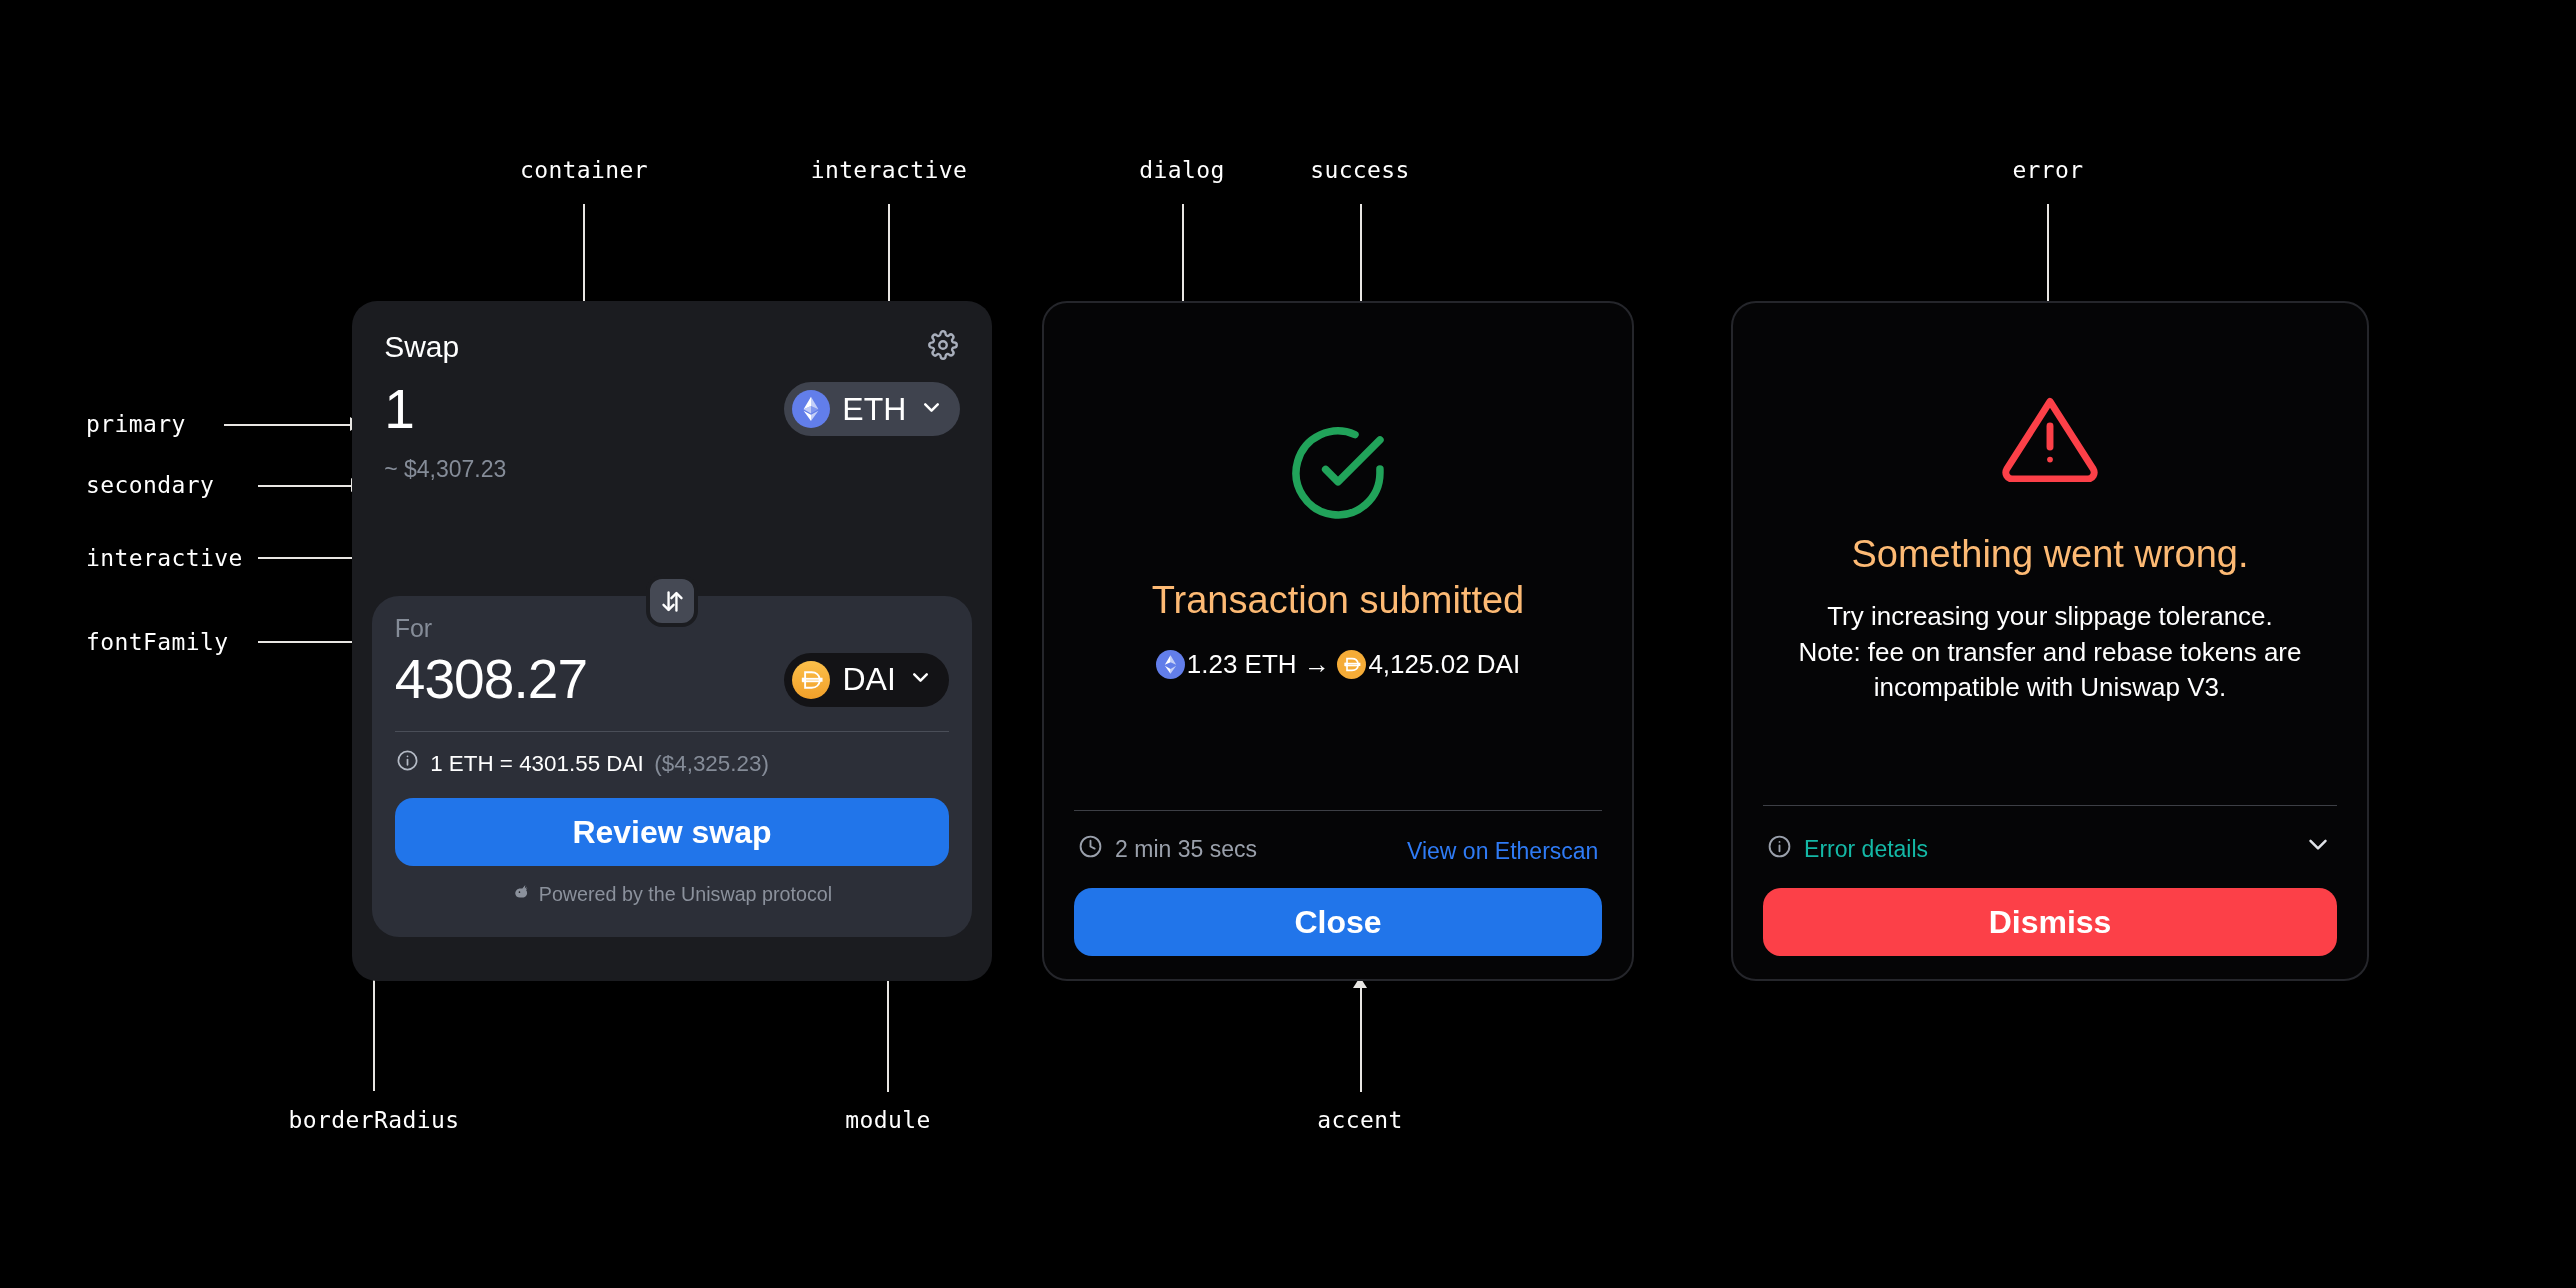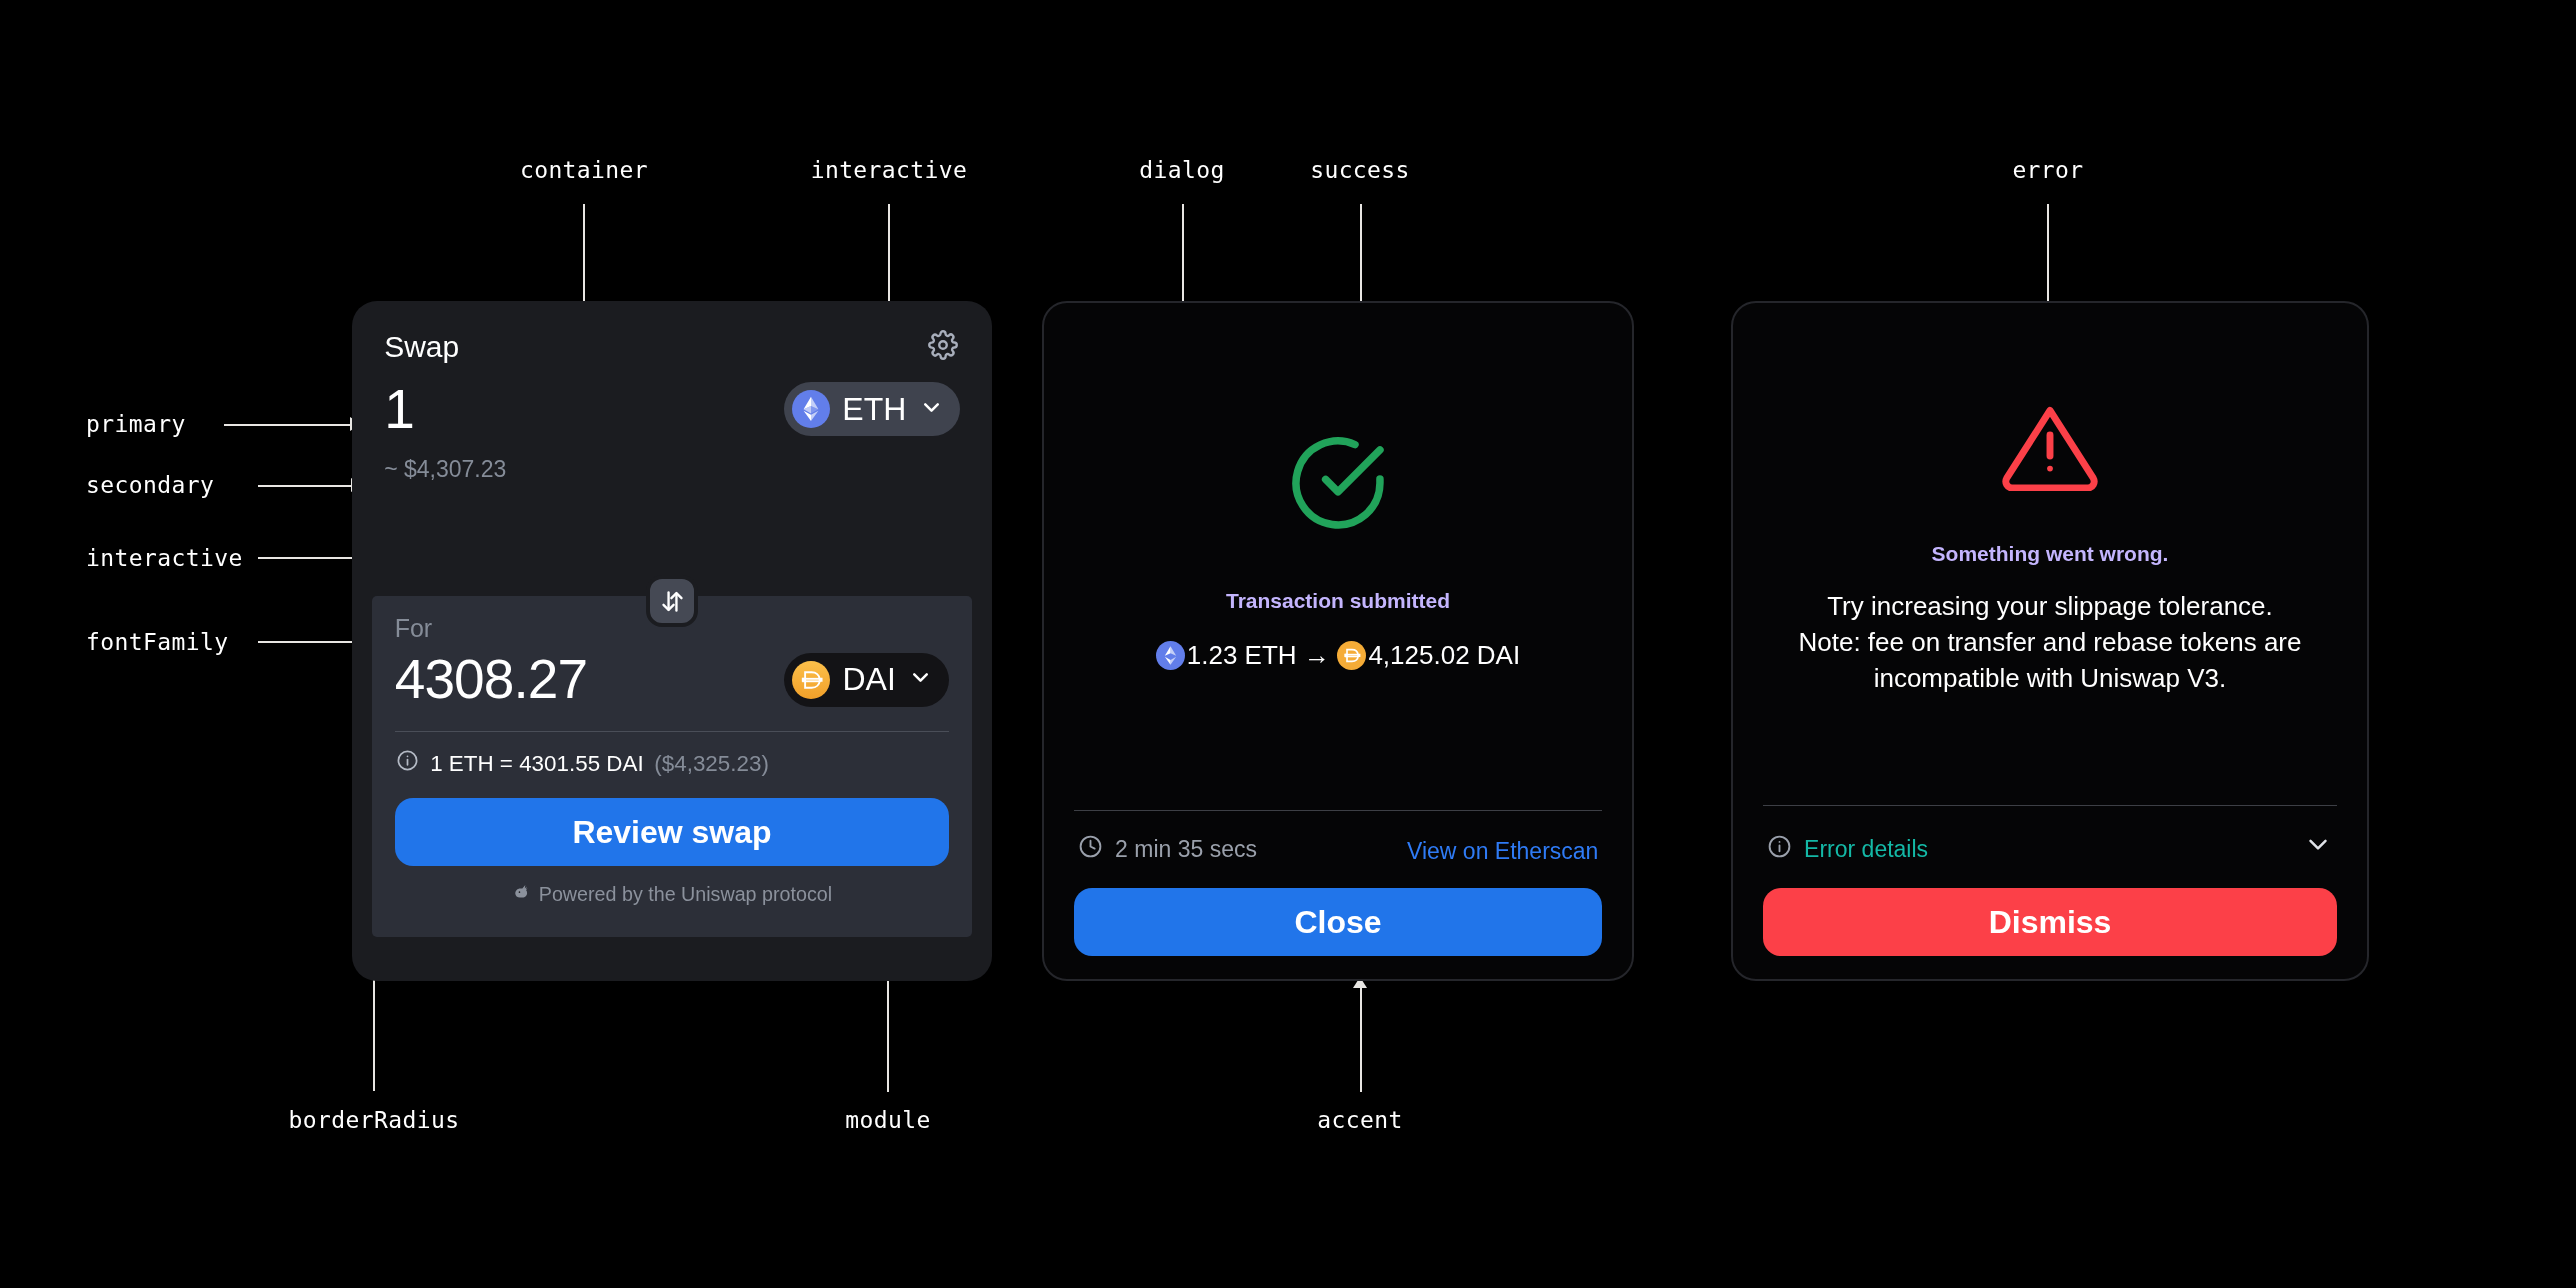--- a/index.html
+++ b/index.html
@@ -82,21 +82,21 @@
   }
   .token-pill.eth { background: #3f434e; }
   .token-pill.dai { background: #131316; }
   .tok-ico { width: 38px; height: 38px; border-radius: 50%; flex: none; }
   .chev { flex: none; }
 
   .for-module {
     position: absolute;
     left: 19.7px; right: 19.7px; top: 295px;
     background: #2c2f38;
-    border-radius: 5px;
+    border-radius: 27px;
     padding: 18px 23px 19.7px 23px;
   }
   .for-label { font-size: 25px; color: #858c98; margin-bottom: 3.6px; }
 
   .swap-arrow-btn {
     position: absolute;
     left: 50%; top: 274px;
     transform: translateX(-50%);
     width: 52px; height: 52px;
     border-radius: 16px;
@@ -135,21 +135,21 @@
     background: #050506;
     border: 2.7px solid #25262b;
     border-radius: 25px;
     padding: 23px 30px 23px 30px;
     display: flex; flex-direction: column;
   }
   #dialog-card { left: 1042px; width: 592px; }
   #error-card  { left: 1731px; width: 638px; }
 
   .dlg-body { flex: 1; display: flex; flex-direction: column; align-items: center; justify-content: center; }
-  .dlg-title { font-size: 21px; color: #c4b5fd; font-weight: 700; text-align: center; }
+  .dlg-title { font-size: 38px; color: #fdba74; font-weight: 400; text-align: center; }
   .dlg-sub {
     display: flex; align-items: center; justify-content: center; gap: 2px;
     font-size: 26px; color: #ffffff; margin-top: 27px;
   }
   .dlg-sub .tok-ico { width: 29px; height: 29px; }
   .err-msg { font-size: 26px; line-height: 1.38; color: #ffffff; text-align: center; margin-top: 23px; }
 
   .dlg-hr { height: 0.9px; background: #3d3f45; }
   .dlg-meta {
     display: flex; align-items: flex-end; justify-content: space-between;

